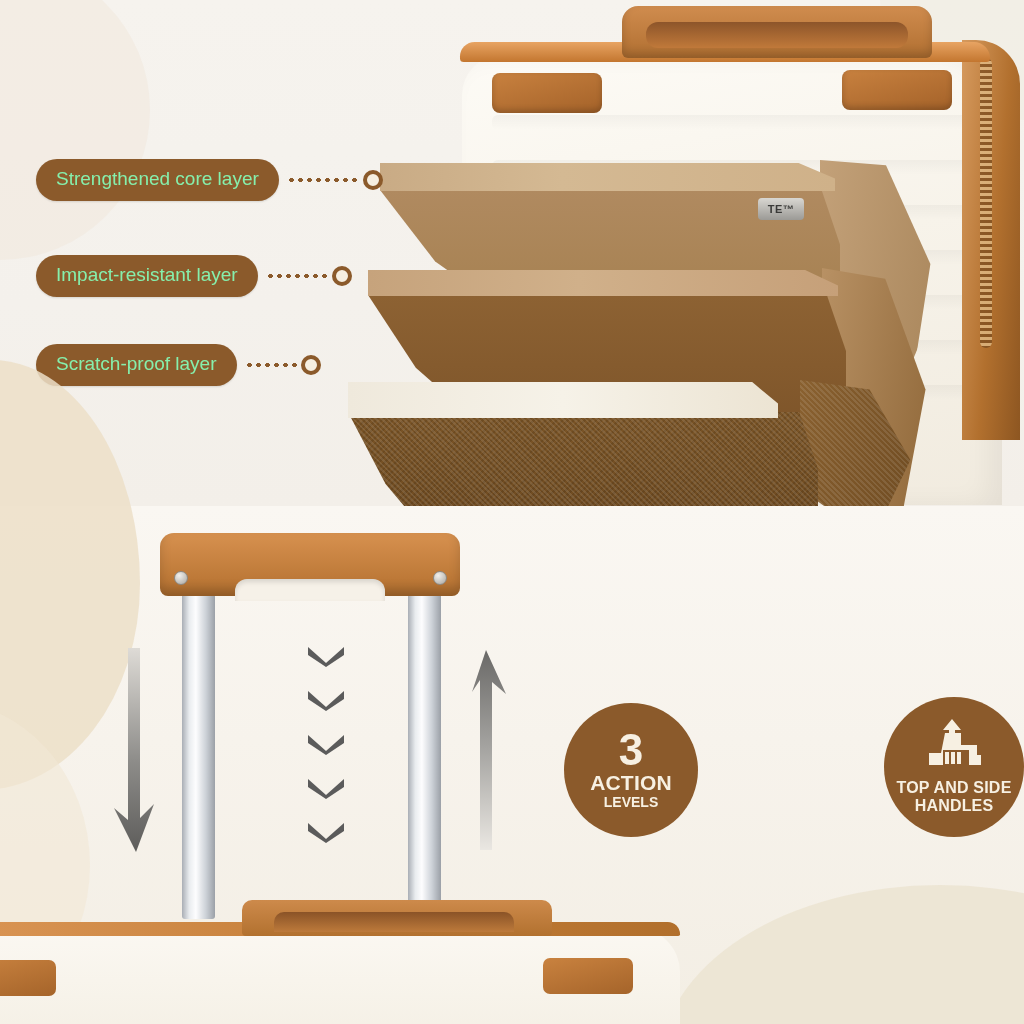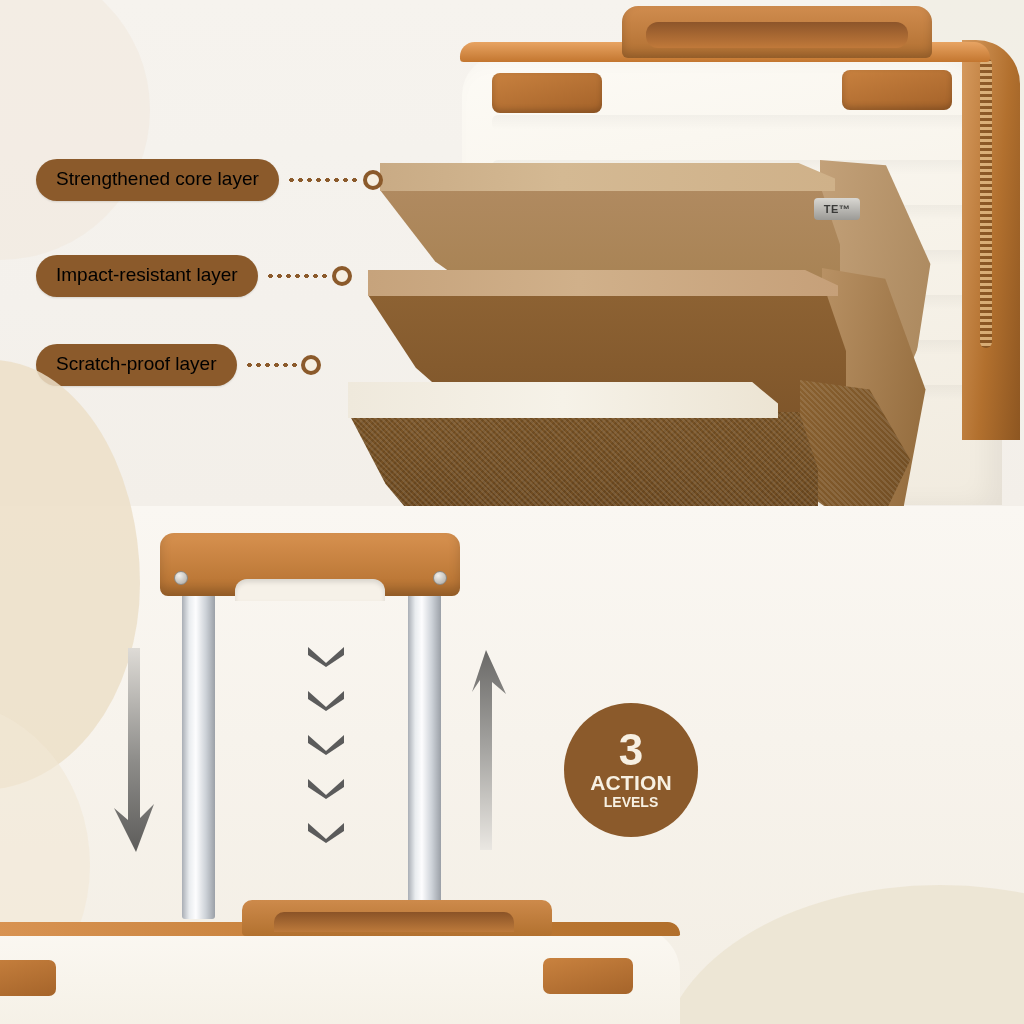--- a/index.html
+++ b/index.html
@@ -29,21 +29,21 @@
   .heading{
     position:absolute;font-weight:bold;letter-spacing:-.5px;
     color:#8a4f23;white-space:nowrap;
   }
   #title-abs{left:44px;top:44px;font-size:42px;}
   #title-rod{left:566px;top:615px;font-size:41px;}
 
   
   .callout{position:absolute;display:flex;align-items:center;}
   .pill{
-    background:#8b5a2b;color:#000000;border-radius:22px;
+    background:#8b5a2b;color:#86efac;border-radius:22px;
     padding:9px 20px 11px 20px;font-size:19px;white-space:nowrap;
     box-shadow:0 1px 2px rgba(0,0,0,.12);
   }
   .leader{display:flex;align-items:center;margin-left:8px;}
   .dots{height:4px;background-image:radial-gradient(circle,#8b5a2b 45%,transparent 46%);
         background-size:9px 4px;background-repeat:repeat-x;}
   .marker{
     width:20px;height:20px;border-radius:50%;border:4px solid #8b5a2b;
     background:#f6efe1;margin-left:4px;box-sizing:border-box;
   }
@@ -119,21 +119,21 @@
     background:linear-gradient(165deg,#c8813f,#a46229);border-radius:8px;
     box-shadow:inset 0 -3px 6px rgba(0,0,0,.2);}
   #pad-left{left:40px;top:73px;}
   #pad-right{left:390px;top:70px;}
   #zipper{position:absolute;left:510px;top:40px;width:58px;height:400px;
     background:linear-gradient(95deg,#d69a5e,#b2702e 55%,#8d5621);
     border-radius:0 44px 0 0;}
   #zipper-teeth{position:absolute;left:528px;top:58px;width:12px;height:290px;
     background:repeating-linear-gradient(180deg,#7a4c1f 0 3px,#e3c08c 3px 6px);
     border-radius:6px;opacity:.75;}
-  #brand-plate{position:absolute;left:814px;top:198px;width:46px;height:22px;
+  #brand-plate{position:absolute;left:758px;top:198px;width:46px;height:22px;
     background:linear-gradient(180deg,#d9d7d2,#9b9a96);border-radius:4px;
     display:flex;align-items:center;justify-content:center;
     font-size:11px;font-weight:bold;color:#3a3a38;letter-spacing:.5px;z-index:6;}
 
   
   #handle-grip{position:absolute;left:160px;top:533px;width:300px;height:63px;
     background:linear-gradient(180deg,#d7914f,#bc7837 75%,#a96a2d);
     border-radius:14px 14px 8px 8px;
     box-shadow:inset 0 -6px 12px rgba(0,0,0,.16);}
   #handle-notch{position:absolute;left:75px;top:46px;width:150px;height:22px;
@@ -338,20 +338,31 @@
   </div>
 
 
   <div class="badge" id="badge-1">
     <div class="badge-num">3</div>
     <div class="badge-main">ACTION</div>
     <div class="badge-sub">LEVELS</div>
   </div>
 
 
+  <div class="badge" id="badge-3">
+    <span class="badge-icon">
+      <svg width="70" height="52" viewBox="0 0 70 52">
+        <path d="M33 0 L42 11 L36 11 L36 22 L30 22 L30 11 L24 11 Z" fill="#f7f0e2"></path>
+        <path d="M26 14 L42 14 L42 26 L58 26 L58 36 L62 36 L62 46 L10 46 L10 34 L22 34 Z" fill="#f7f0e2"></path>
+        <path d="M24 31 L50 31 L50 46 L24 46 Z" fill="#8b5a2b"></path>
+        <path d="M26 33 L30 33 L30 45 L26 45 Z M32 33 L36 33 L36 45 L32 45 Z M38 33 L42 33 L42 45 L38 45 Z" fill="#f7f0e2"></path>
+      </svg>
+    </span>
+    <div class="badge-main">TOP AND SIDE HANDLES</div>
+  </div>
 
   <div id="case-bottom">
     <div id="cb-shell"></div>
     <div id="cb-lip"></div>
     <div id="cb-handle">
       <div id="cb-handle-hole"></div>
     </div>
     <div class="cb-pad" id="cb-pad-left"></div>
     <div class="cb-pad" id="cb-pad-right"></div>
   </div>

